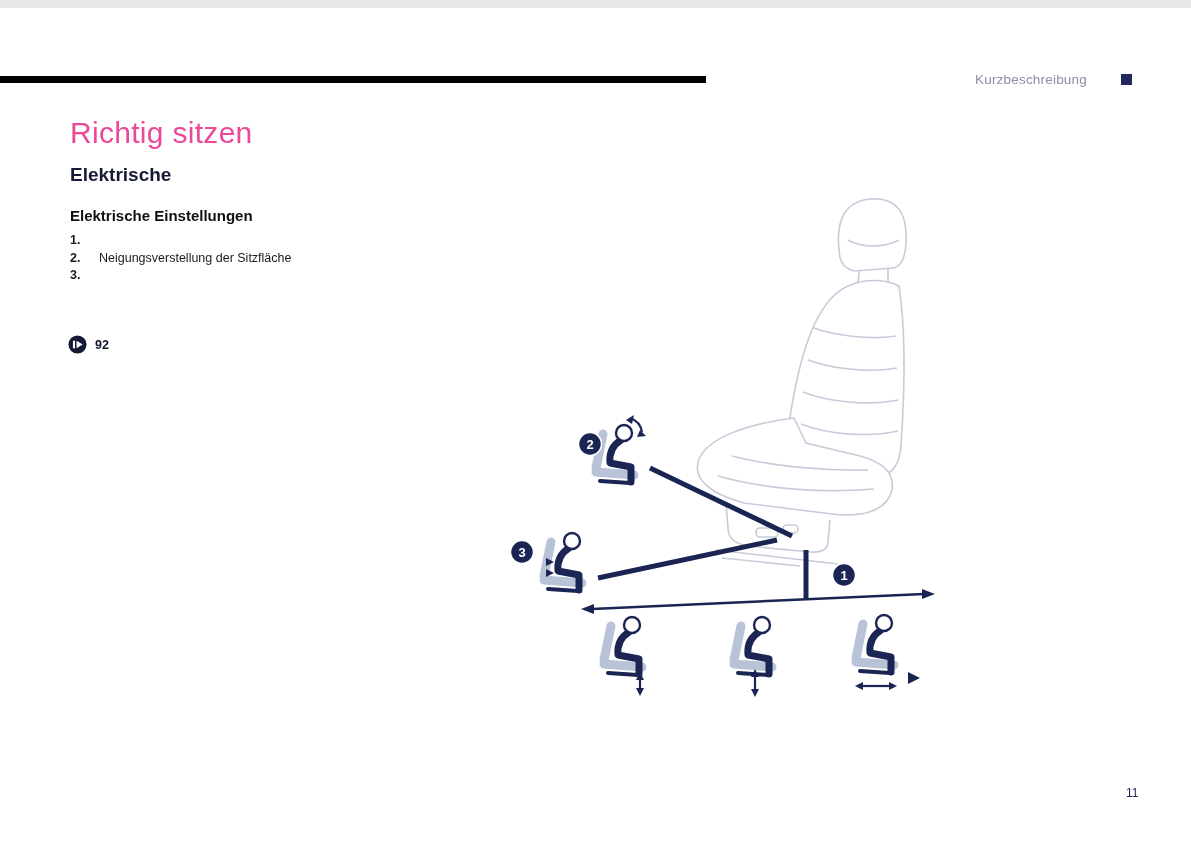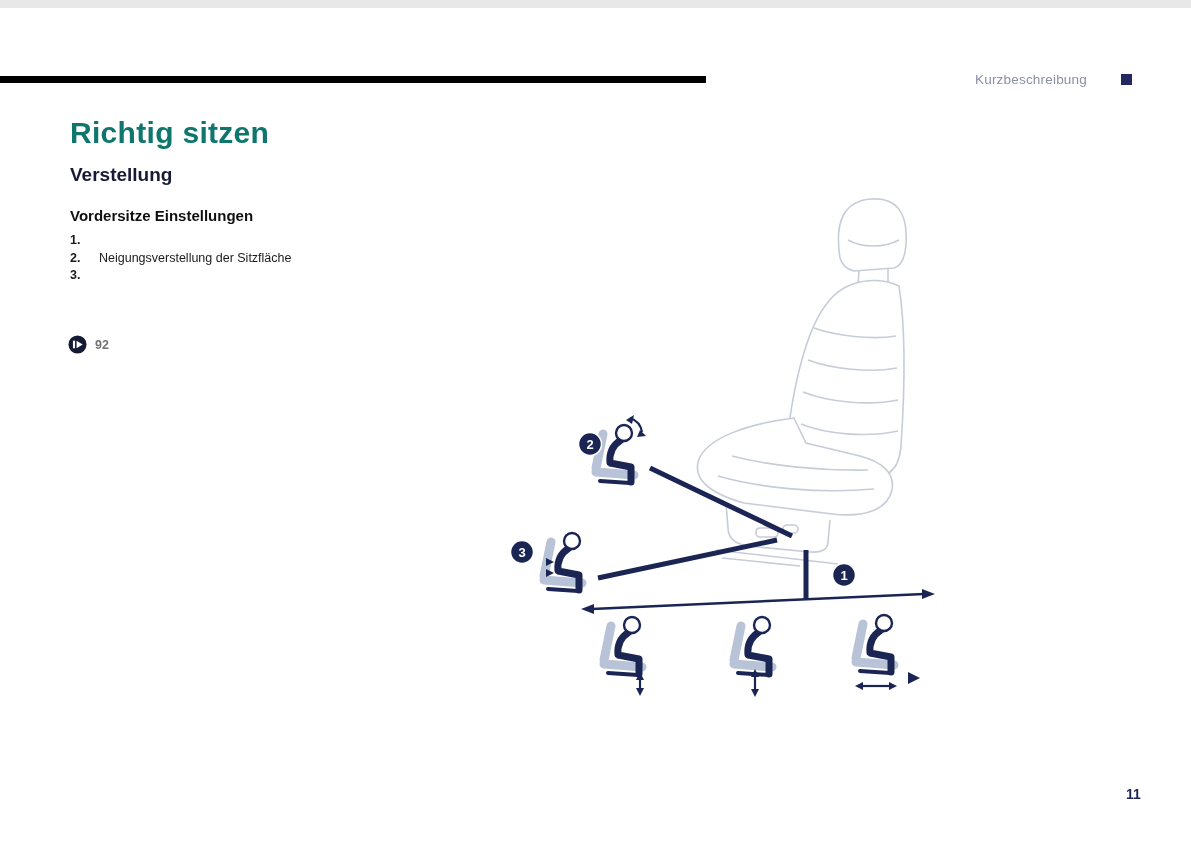--- a/index.html
+++ b/index.html
@@ -8,53 +8,53 @@
     background:#ffffff; font-family:"Liberation Sans", sans-serif;
     overflow:hidden; color:#1a1a1a;
   }
   .top-rule { position:absolute; left:0; top:68px; width:706px; height:7px; background:#000000; }
   .header-label {
     position:absolute; top:64px; right:104px; font-size:13.5px; color:#8a90a5;
     letter-spacing:0.2px;
   }
   .corner-square { position:absolute; top:66px; left:1121px; width:11px; height:11px; background:#23285f; }
   .page-title {
-    position:absolute; left:70px; top:108px; font-size:30px; font-weight:700;
-    color:#0f766e; letter-spacing:0.3px;
+    position:absolute; left:70px; top:108px; font-size:30px; font-weight:400;
+    color:#ec4899; letter-spacing:0.3px;
   }
   .subtitle {
     position:absolute; left:70px; top:156px; font-size:19px; font-weight:bold; color:#171a35;
   }
   .section-heading {
     position:absolute; left:70px; top:199px; font-size:15px; font-weight:bold; color:#101010;
   }
   .adjust-list { position:absolute; left:70px; top:224px; width:330px; }
   .adjust-item { display:flex; font-size:12.5px; line-height:17.5px; color:#1a1a1a; }
   .adjust-item .num { width:29px; font-weight:bold; flex:0 0 29px; }
   .adjust-item .text { width:283px; }
   .page-ref { position:absolute; left:68px; top:327px; display:flex; align-items:center; gap:8px; }
-  .page-ref .ref-num { font-size:12.5px; font-weight:bold; color:#737373; }
+  .page-ref .ref-num { font-size:12.5px; font-weight:bold; color:#0f172a; }
   .illustration { position:absolute; left:470px; top:170px; width:480px; height:550px; }
   .page-number {
-    position:absolute; left:1126px; top:778px; font-size:14px; font-weight:bold; color:#1b2553;
+    position:absolute; left:1126px; top:778px; font-size:12px; font-weight:normal; color:#1b2553;
   }
 </style>
 </head>
 <body>
 
 <div class="page">
 
   <div class="top-rule"></div>
 
   <div class="header-label">Kurzbeschreibung</div>
   <div class="corner-square"></div>
 
   <h1 class="page-title" style="margin:0;">Richtig sitzen</h1>
-  <h2 class="subtitle" style="margin:0;">Verstellung</h2>
-  <h3 class="section-heading" style="margin:0;">Vordersitze Einstellungen</h3>
+  <h2 class="subtitle" style="margin:0;">Elektrische</h2>
+  <h3 class="section-heading" style="margin:0;">Elektrische Einstellungen</h3>
 
   <div class="adjust-list">
     <div class="adjust-item">
       <span class="num">1.</span>
     </div>
     <div class="adjust-item">
       <span class="num">2.</span>
       <span class="text">Neigungsverstellung der Sitzfläche</span>
     </div>
     <div class="adjust-item">

